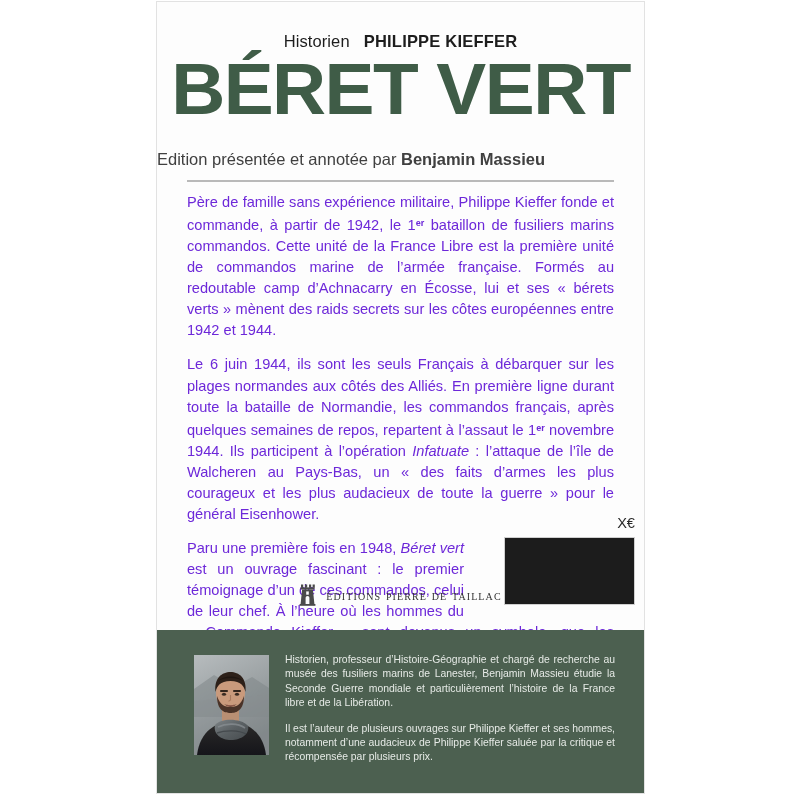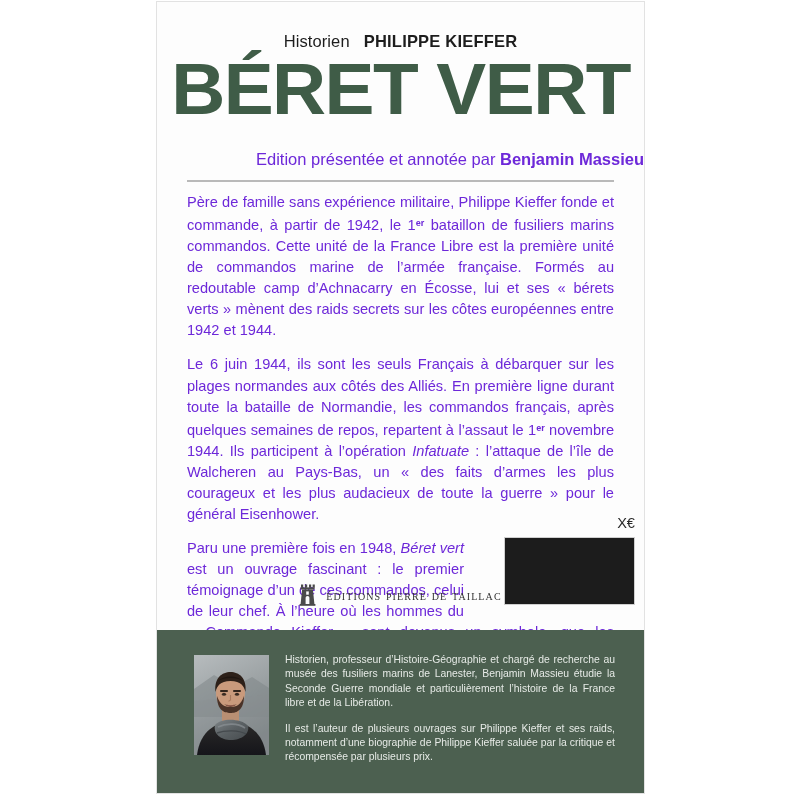--- a/index.html
+++ b/index.html
@@ -75,23 +75,23 @@
     letter-spacing: -1.5px;
     transform: scaleX(1.04);
     white-space: nowrap;
   }
 
   .subtitle {
     position: absolute;
     left: 0;
     top: 148px;
     width: 487px;
-    text-align: right;
+    text-align: left;
     font-size: 16.5px;
-    color: #6d28d9;
+    color: #404040;
     white-space: nowrap;
   }
   .subtitle .light { font-weight: 400; }
   .subtitle .strong { font-weight: 700; }
 
   .rule {
     position: absolute;
     left: 30px;
     top: 178px;
     width: 427px;
@@ -320,19 +320,19 @@
           <ellipse cx="30" cy="39.2" rx="2.1" ry="1.5" fill="#3a2c23"></ellipse>
           <ellipse cx="43" cy="39.2" rx="2.1" ry="1.5" fill="#3a2c23"></ellipse>
 
           <path d="M36.5 40 v5 l-2 1.4" stroke="#a87a5e" stroke-width="1.1" fill="none"></path>
           <path d="M32.5 50 q4 1.8 8 0" stroke="#8a5547" stroke-width="1.3" fill="none"></path>
         </svg>
       </div>
 
       <div class="author-bio">
         <p>Historien, professeur d’Histoire-Géographie et chargé de recherche au musée des fusiliers marins de Lanester, Benjamin Massieu étudie la Seconde Guerre mondiale et particulièrement l’histoire de la France libre et de la Libération.</p>
-        <p>Il est l’auteur de plusieurs ouvrages sur Philippe Kieffer et ses raids, notamment d’une biographie de Philippe Kieffer saluée par la critique et récompensée par plusieurs prix.</p>
+        <p>Il est l’auteur de plusieurs ouvrages sur Philippe Kieffer et ses hommes, notamment d’une audacieux de Philippe Kieffer saluée par la critique et récompensée par plusieurs prix.</p>
       </div>
 
     </div>
 
   </div>
 </div>
 
 </body></html>

